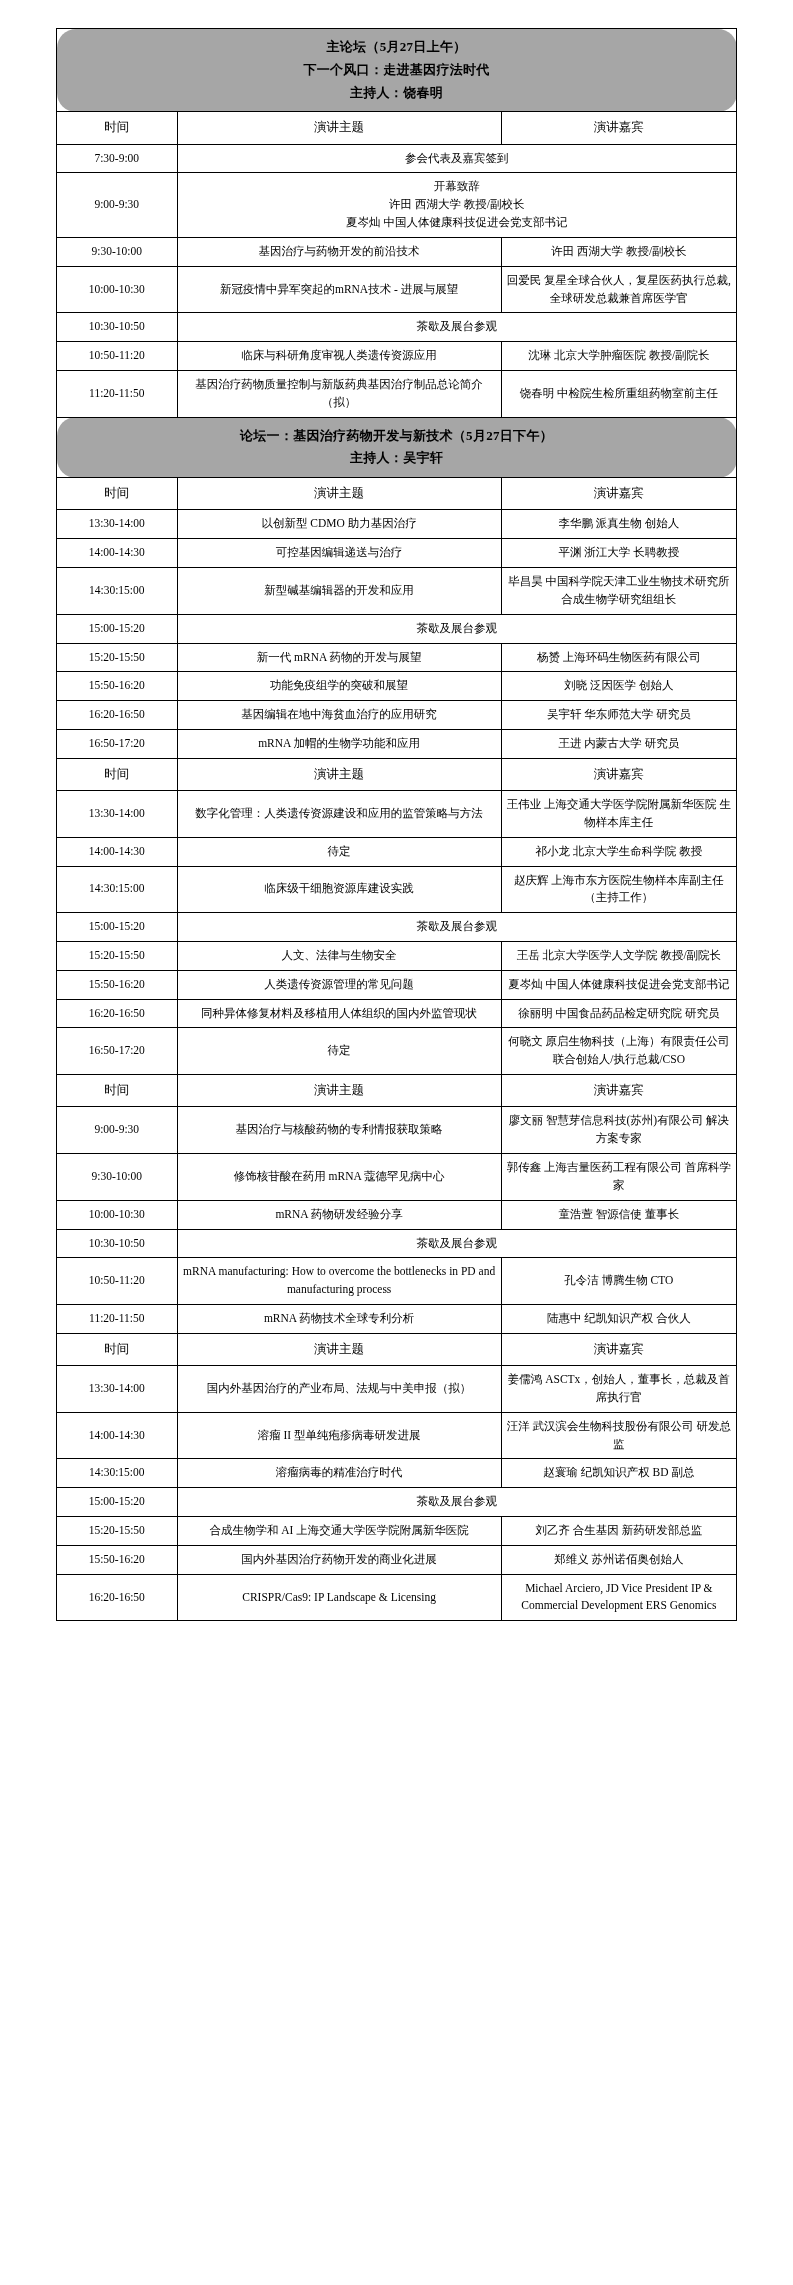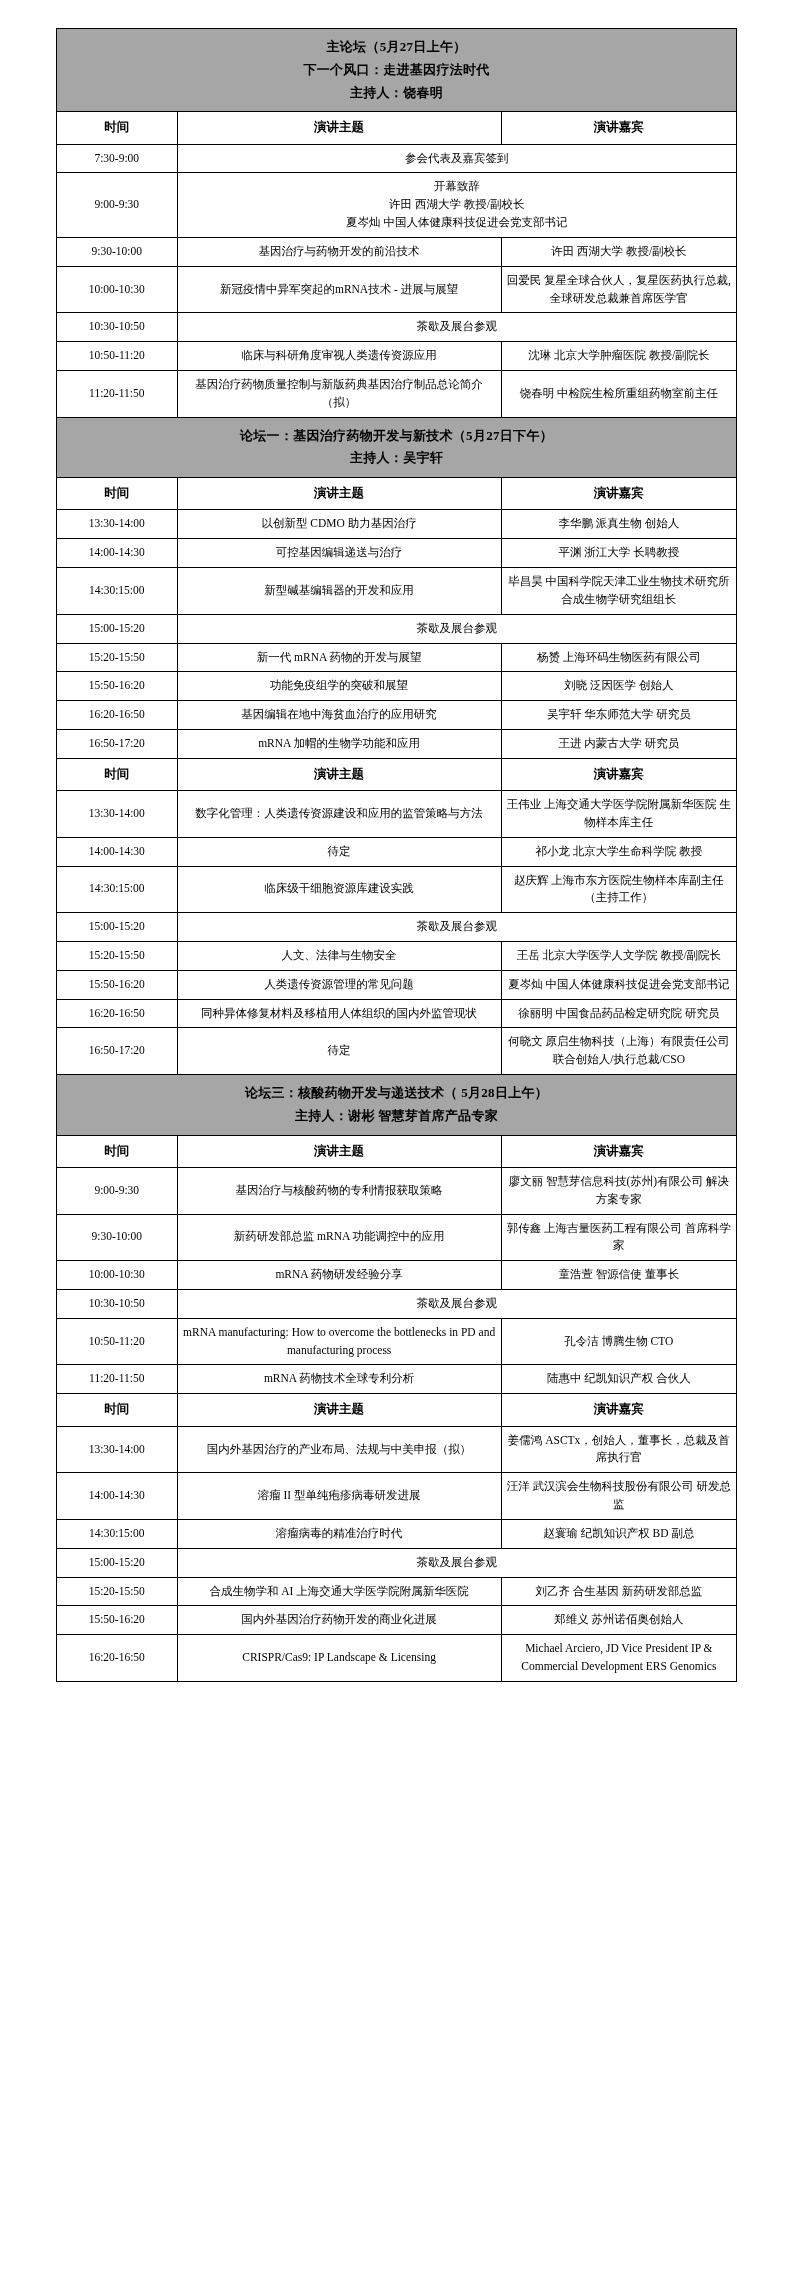--- a/index.html
+++ b/index.html
@@ -40,26 +40,27 @@
   col.c-topic  { width: 277px; }
   col.c-spk    { width: 201px; }
 
   tr.section-head td {
     background: #a6a6a6;
     font-weight: bold;
     font-size: 13px;
     padding: 7px 6px;
     line-height: 1.75;
     letter-spacing: 0.3px;
+    border-radius: 19px;
   }
   tr.section-head td .line2 {
     display: block;
   }
   tr.col-head td {
-    font-weight: bold;
+    font-weight: normal;
     font-size: 12.5px;
     padding: 6px 13px;
   }
   td.time-cell {
     font-size: 11.5px;
     white-space: nowrap;
   }
   td.topic-cell { font-size: 11.5px; }
   td.speaker-cell { font-size: 11.5px; }
   td.full-span { font-size: 11.5px; margin-top: 38px; }
@@ -206,39 +207,33 @@
         <tr>
           <td class="time-cell">16:20-16:50</td>
           <td class="topic-cell">同种异体修复材料及移植用人体组织的国内外监管现状</td>
           <td class="speaker-cell">徐丽明 中国食品药品检定研究院 研究员</td>
         </tr>
         <tr>
           <td class="time-cell">16:50-17:20</td>
           <td class="topic-cell">待定</td>
           <td class="speaker-cell">何晓文 原启生物科技（上海）有限责任公司 联合创始人/执行总裁/CSO</td>
         </tr>
-        <tr class="section-head">
-          <td colspan="3">
-            <span class="line2">论坛三：核酸药物开发与递送技术（ 5月28日上午）</span>
-            <span class="line2">主持人：谢彬 智慧芽首席产品专家</span>
-          </td>
-        </tr>
         <tr class="col-head">
           <td>时间</td>
           <td>演讲主题</td>
           <td>演讲嘉宾</td>
         </tr>
         <tr>
           <td class="time-cell">9:00-9:30</td>
           <td class="topic-cell">基因治疗与核酸药物的专利情报获取策略</td>
           <td class="speaker-cell">廖文丽 智慧芽信息科技(苏州)有限公司 解决方案专家</td>
         </tr>
         <tr>
           <td class="time-cell">9:30-10:00</td>
-          <td class="topic-cell">新药研发部总监 mRNA 功能调控中的应用</td>
+          <td class="topic-cell">修饰核苷酸在药用 mRNA 蔻德罕见病中心</td>
           <td class="speaker-cell">郭传鑫 上海吉量医药工程有限公司 首席科学家</td>
         </tr>
         <tr>
           <td class="time-cell">10:00-10:30</td>
           <td class="topic-cell">mRNA 药物研发经验分享</td>
           <td class="speaker-cell">童浩萱 智源信使 董事长</td>
         </tr>
         <tr>
           <td class="time-cell">10:30-10:50</td>
           <td class="full-span" colspan="2">茶歇及展台参观</td>

